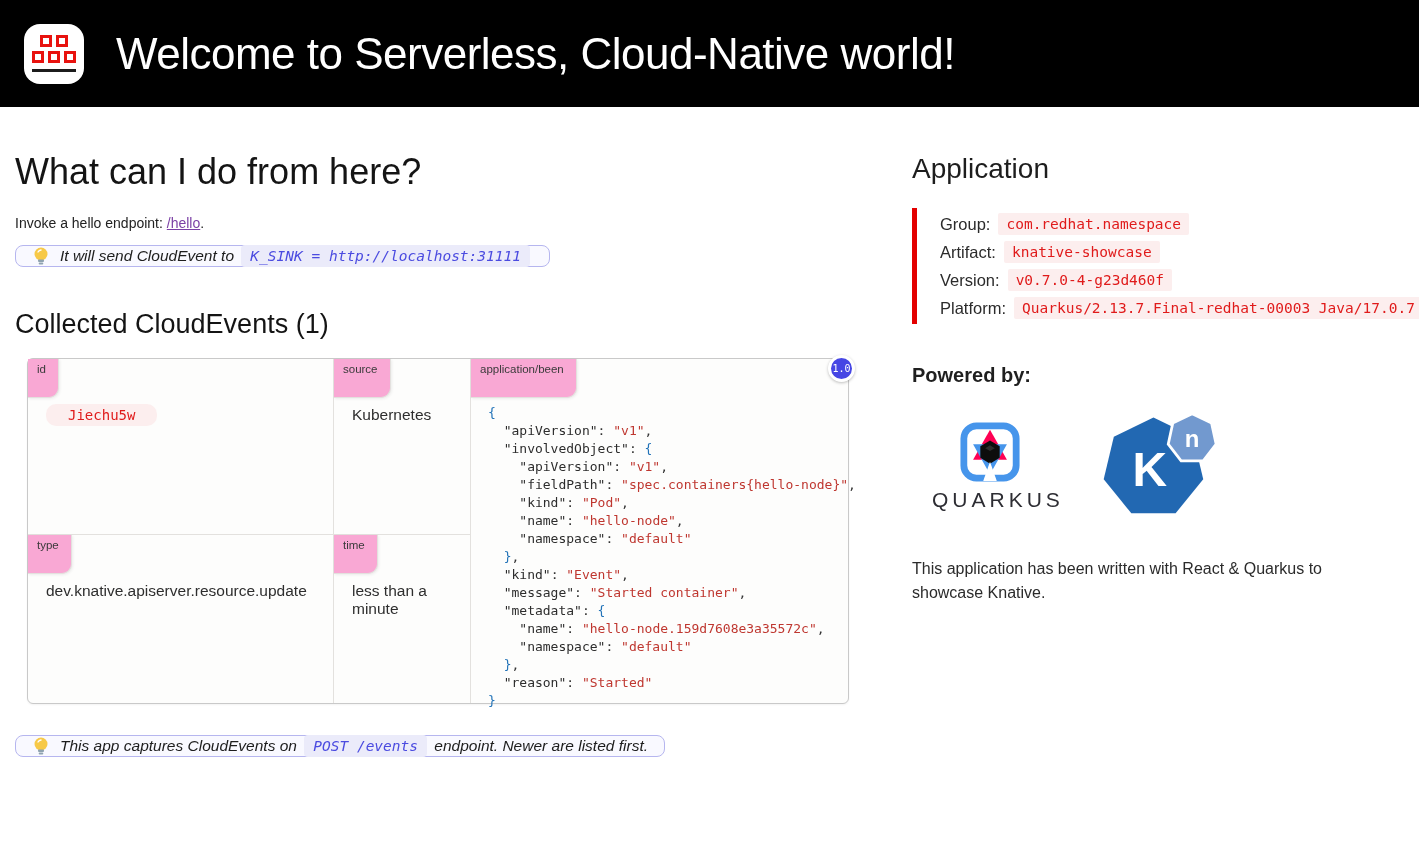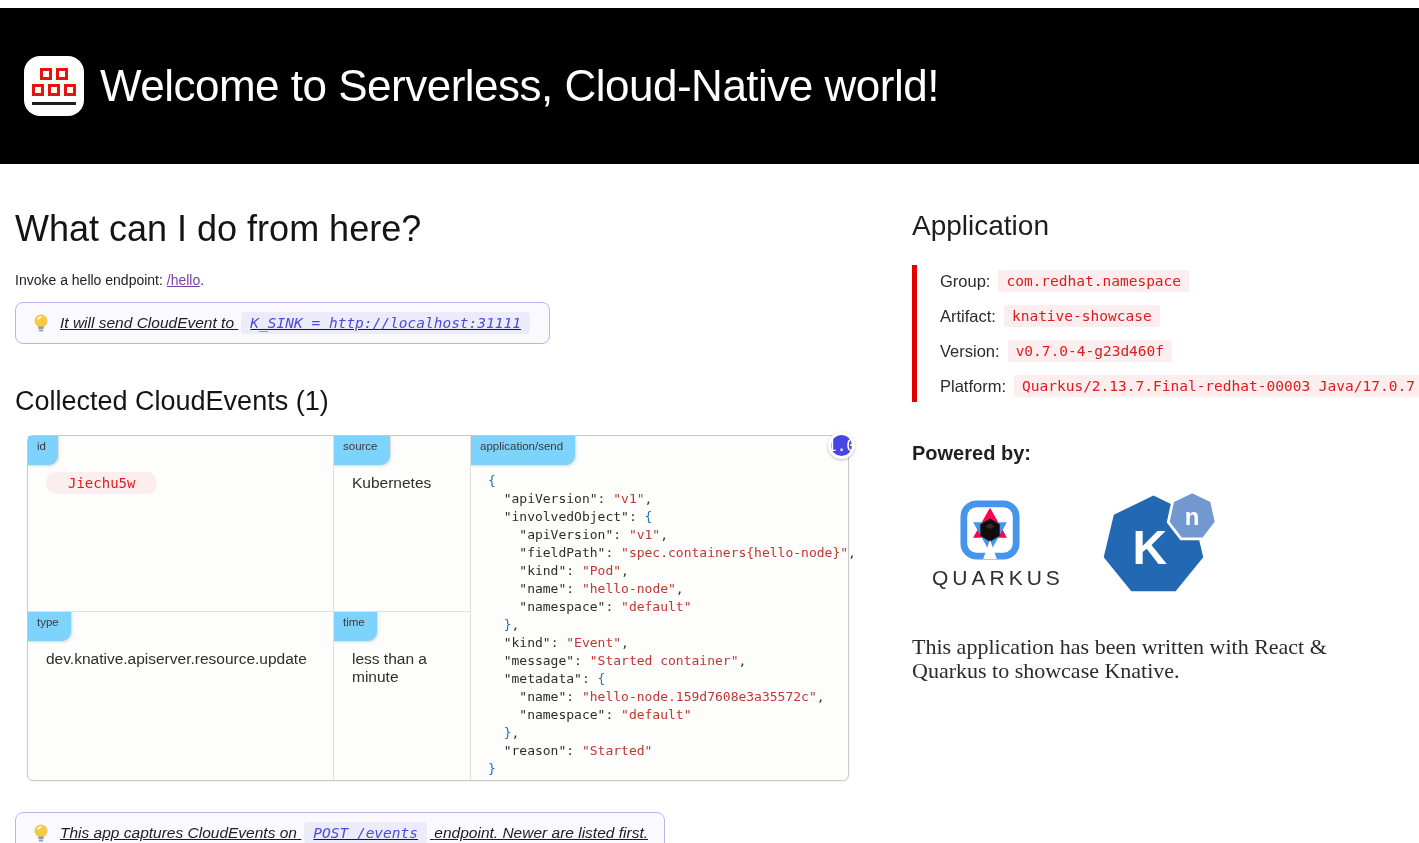--- a/index.html
+++ b/index.html
@@ -5,22 +5,22 @@
   * { box-sizing: border-box; }
   html,body { margin:0; padding:0; }
   body {
     width:1419px; min-height:843px; background:#ffffff;
     font-family:"Liberation Sans", sans-serif; color:#222;
   }
   .mono { font-family:"DejaVu Sans Mono","Liberation Mono",monospace; }
 
   
   header {
-    height:156px; background:var(--header-bg,#000);
-    display:flex; align-items:center; padding-left:24px; gap:16px;margin-top:8px;
+    height:107px; background:var(--header-bg,#000);
+    display:flex; align-items:center; padding-left:24px; gap:32px;
   }
   .logo {
     width:60px; height:60px; background:#fff; border-radius:16px; flex:none;
     display:flex; flex-direction:column; align-items:center; justify-content:center;
   }
   .sq-row { display:flex; gap:4px; margin-bottom:4px; }
   .sq {
     width:12px; height:12px; background:#fff;
     border:3.5px solid var(--logo-square-red,#e8120e);
   }
@@ -35,22 +35,22 @@
   aside { width:493px; flex:none; }
 
   h2.main-h { font-size:36px; font-weight:500; color:#141414; margin:44px 0 0; }
   .invoke { margin:22px 0 0; font-size:14px; color:#222; }
   .invoke a { color:var(--link-purple,#7b3fa5); text-decoration:underline; }
 
   
   .tip {
     margin-top:14px; display:flex; align-items:center; gap:10px;
     background:var(--tip-bg,#f9f9ff); border:1px solid var(--tip-border,#b6b6ef);
-    border-radius:8px; padding:10px 16px; width:fit-content;
-    font-size:15.5px; color:#1d1d1d;text-decoration:underline;
+    border-radius:8px; padding:0 16px; width:fit-content;
+    font-size:15.5px; color:#1d1d1d;
   }
   .tip em { font-style:italic; }
   .tip-code {
     font-family:"DejaVu Sans Mono","Liberation Mono",monospace; font-style:italic;
     font-size:14.5px; color:var(--tip-code-text,#4b4be0);
     background:var(--tip-code-bg,#ebebfa); padding:3px 9px; border-radius:4px; margin:0 3px;
   }
   .tip2 { margin-top:31px; }
 
   h2.collected { font-size:27px; font-weight:500; color:#141414; margin:42px 0 0; }
@@ -62,63 +62,63 @@
     background:var(--card-bg,#fdfdfc); border:1px solid var(--card-border,#c9c9c9);
     border-radius:6px; box-shadow:0 1px 2px rgba(0,0,0,.05);
   }
   .cell { min-width:0; }
   .cell-id     { grid-column:1; grid-row:1; border-right:1px solid #e3e1de; border-bottom:1px solid #e3e1de; }
   .cell-source { grid-column:2; grid-row:1; border-right:1px solid #e3e1de; border-bottom:1px solid #e3e1de; }
   .cell-json   { grid-column:3; grid-row:1 / 3; }
   .cell-type   { grid-column:1; grid-row:2; border-right:1px solid #e3e1de; }
   .cell-time   { grid-column:2; grid-row:2; border-right:1px solid #e3e1de; }
   .tag {
-    display:inline-block; background:#7dd3fc; color:#3a3a3a; font-size:11.5px;
+    display:inline-block; background:#f9a8d4; color:#3a3a3a; font-size:11.5px;
     border:1px solid #e3e1de; border-top:none; border-left:none;
-    border-radius:0 0 10px 0; padding:4px 12px 13px 9px;
+    border-radius:0 0 10px 0; padding:4px 12px 22px 9px;
     box-shadow:1px 1px 3px rgba(0,0,0,.07);
   }
   .cell-body { padding:8px 18px; font-size:15.5px; color:#2e2e2e; }
   .chip-red {
     background:var(--chip-red-bg,#fceeee); color:var(--chip-red-text,#e01b1b);
     font-size:14px; padding:3px 22px; border-radius:10px;
   }
   .badge {
     position:absolute; top:-4px; right:-7px; width:27px; height:27px;
     background:var(--badge-blue,#4646e4); border:3px solid #fff; border-radius:50%;
-    color:#fff; font-size:16px; display:flex; align-items:center; justify-content:center;
+    color:#fff; font-size:10px; display:flex; align-items:center; justify-content:center;
     box-shadow:0 1px 3px rgba(0,0,0,.25);
   }
   pre#json-view {
     margin:6px 0 0; padding:0 10px 8px 17px;
     font-family:"DejaVu Sans Mono","Liberation Mono",monospace;
     font-size:13px; line-height:18px; white-space:pre;
   }
   .tk-p { color:#333; }
   .tk-k { color:var(--json-key,#2d2d2d); }
   .tk-s { color:var(--json-string,#bf3730); }
   .tk-b { color:var(--json-brace,#2273b8); }
 
   
   aside h2 { font-size:28px; font-weight:400; color:#1d1d1d; margin:46px 0 0; }
   .props {
     margin:23px 0 0; border-left:5px solid var(--accent-red,#e30000);
-    padding:5px 0 5px 23px; display:flex; flex-direction:column; gap:13px;
+    padding:5px 0 5px 23px; display:flex; flex-direction:column; gap:6px;
   }
   .prop-row { display:flex; align-items:center; gap:8px; font-size:16.5px; color:#2b2b2b; }
   .prop-value {
     font-family:"DejaVu Sans Mono","Liberation Mono",monospace;
     background:var(--chip-red-bg,#fceeee); color:var(--chip-red-text,#e01b1b);
     font-size:14.5px; padding:3px 8px; border-radius:2px; white-space:nowrap;
   }
   h3.powered { font-size:20px; font-weight:700; color:#1f1f1f; margin:40px 0 0; }
   .logos { display:flex; align-items:center; gap:34px; margin:24px 0 0 4px; }
   .quarkus-block { display:flex; flex-direction:column; align-items:center; }
   .quarkus-label { font-size:21px; letter-spacing:4px; color:#2d2d33; margin-top:5px;margin-left:16px; }
-  .app-desc { margin:36px 0 0; font-size:22px; line-height:23.5px; color:#2b2b2b; max-width:448px;font-family:Liberation Serif, serif; }
+  .app-desc { margin:36px 0 0; font-size:16px; line-height:23.5px; color:#2b2b2b; max-width:448px; }
 </style>
 </head>
 <body>
 
 <header>
   <div class="logo">
     <div class="sq-row">
       <span class="sq"></span>
         <span class="sq"></span>
     </div>
@@ -160,21 +160,21 @@
         <span class="tag">id</span>
         <div class="cell-body"><span class="chip-red mono">Jiechu5w</span></div>
       </div>
 
       <div class="cell cell-source">
         <span class="tag">source</span>
         <div class="cell-body">Kubernetes</div>
       </div>
 
       <div class="cell cell-json">
-        <span class="tag">application/send</span>
+        <span class="tag">application/been</span>
         <pre id="json-view"><span class="tk-b">{</span>
 <span class="tk-p">  </span><span class="tk-k">"apiVersion"</span><span class="tk-p">: </span><span class="tk-s">"v1"</span><span class="tk-p">,</span>
 <span class="tk-p">  </span><span class="tk-k">"involvedObject"</span><span class="tk-p">: </span><span class="tk-b">{</span>
 <span class="tk-p">    </span><span class="tk-k">"apiVersion"</span><span class="tk-p">: </span><span class="tk-s">"v1"</span><span class="tk-p">,</span>
 <span class="tk-p">    </span><span class="tk-k">"fieldPath"</span><span class="tk-p">: </span><span class="tk-s">"spec.containers{hello-node}"</span><span class="tk-p">,</span>
 <span class="tk-p">    </span><span class="tk-k">"kind"</span><span class="tk-p">: </span><span class="tk-s">"Pod"</span><span class="tk-p">,</span>
 <span class="tk-p">    </span><span class="tk-k">"name"</span><span class="tk-p">: </span><span class="tk-s">"hello-node"</span><span class="tk-p">,</span>
 <span class="tk-p">    </span><span class="tk-k">"namespace"</span><span class="tk-p">: </span><span class="tk-s">"default"</span>
 <span class="tk-p">  </span><span class="tk-b">}</span><span class="tk-p">,</span>
 <span class="tk-p">  </span><span class="tk-k">"kind"</span><span class="tk-p">: </span><span class="tk-s">"Event"</span><span class="tk-p">,</span>

